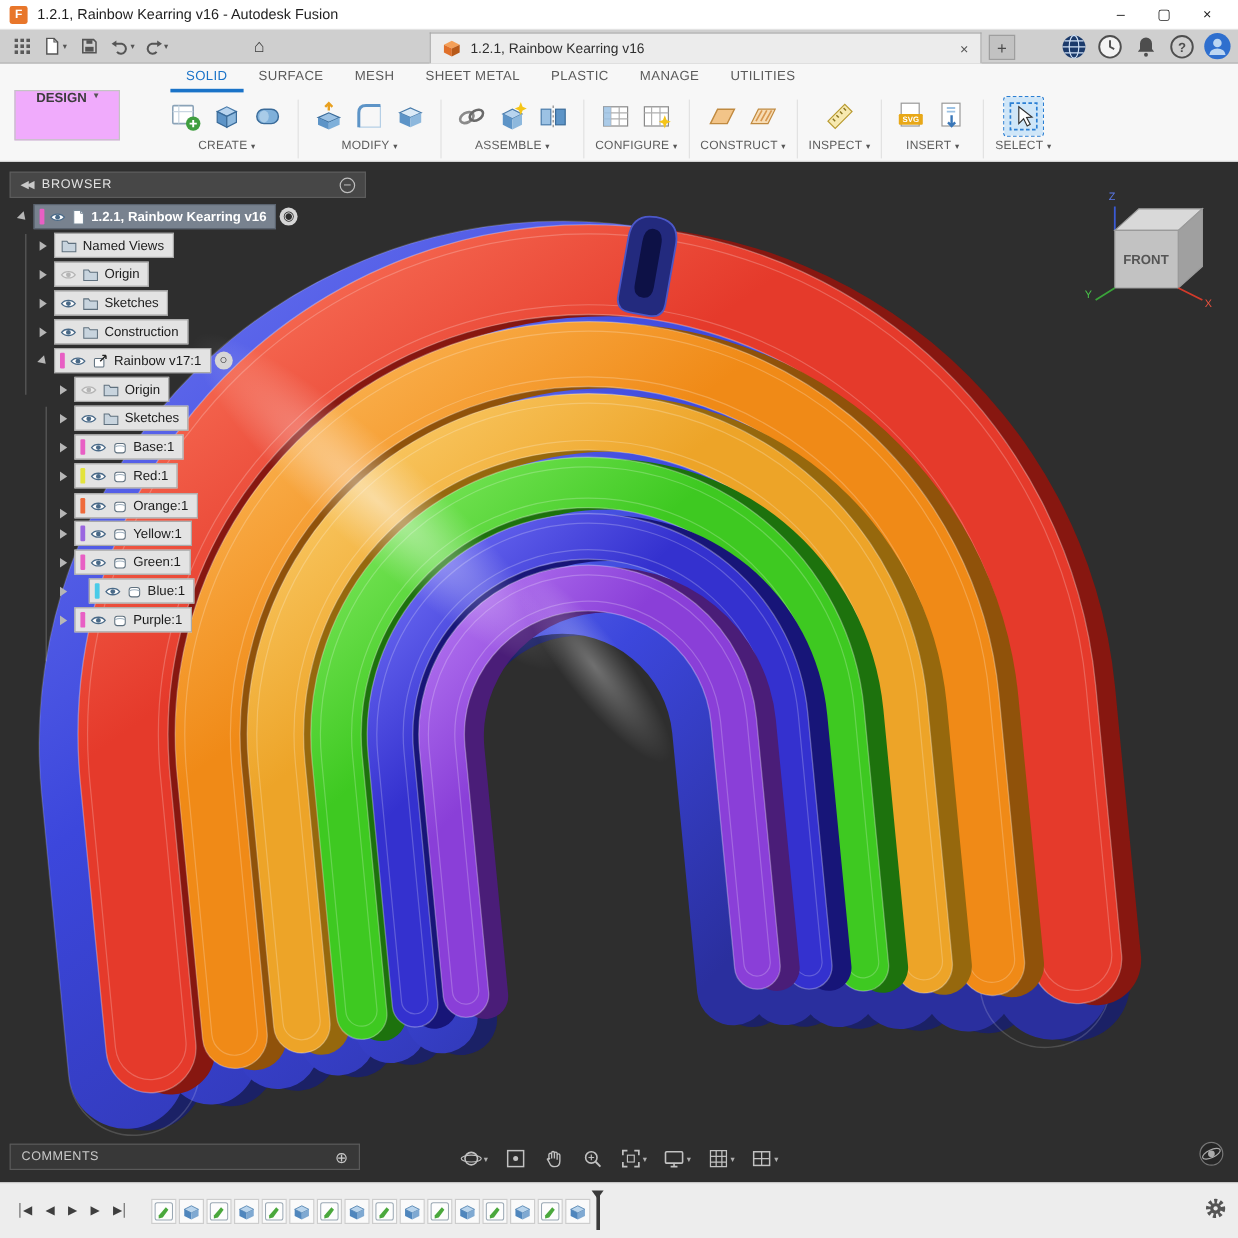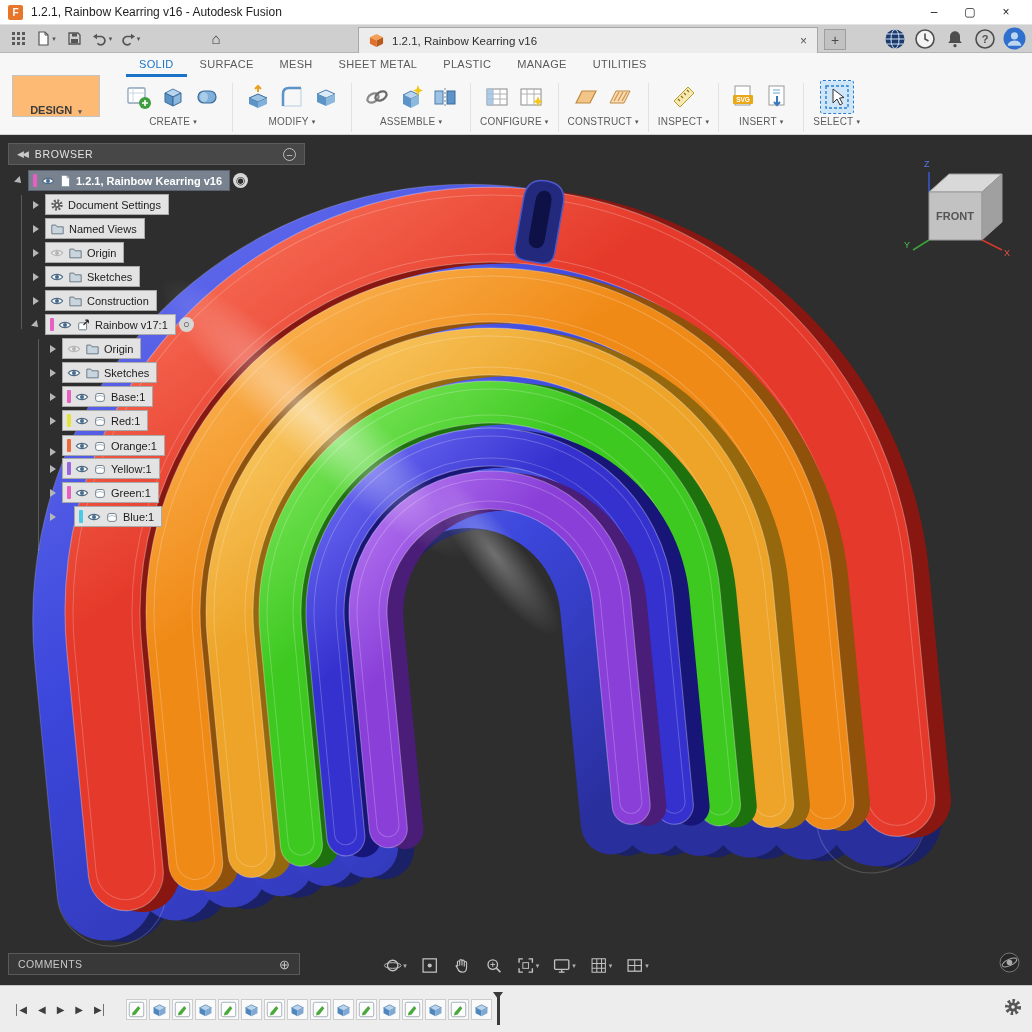--- a/index.html
+++ b/index.html
@@ -20,21 +20,21 @@
   .qcaret{font-size:7px;color:#555}
   .home-btn{position:absolute;left:202px;top:2px;width:28px;height:23px;display:flex;align-items:center;justify-content:center;font-size:15px;color:#3a3a3a}
   .doc-tab{position:absolute;left:358px;top:2px;width:460px;height:26px;background:#ececec;border:1px solid #a8a8a8;border-bottom:none;display:flex;align-items:center;gap:8px;padding:0 10px;font-size:11.5px;color:#2e2e2e}
   .doc-close{margin-left:auto;color:#555;font-size:12px}
   .newtab{position:absolute;left:824px;top:4px;width:22px;height:21px;background:#c2c2c2;border:1px solid #9e9e9e;color:#4a4a4a;font-size:14px;display:flex;align-items:center;justify-content:center}
   .rightcircles{position:absolute;right:6px;top:2px;display:flex;gap:7px;align-items:center}
   .circ{width:23px;height:23px;display:flex;align-items:center;justify-content:center}
 
   
   .ribbon{position:absolute;top:53px;left:0;right:0;height:82px;background:#f7f7f7;z-index:40;border-bottom:1px solid #d2d2d2;display:flex}
-  .design-box{margin:22px 8px 0 12px;width:88px;height:42px;border:1px solid #c4c4c4;background:#fdba74;display:flex;align-items:flex-end;justify-content:center;gap:6px;font-size:11px;font-weight:bold;color:#3c3c3c}
+  .design-box{margin:22px 24px 0 12px;width:88px;height:42px;border:1px solid #c4c4c4;background:#f0abfc;display:flex;align-items:flex-start;justify-content:center;gap:6px;font-size:11px;font-weight:bold;color:#3c3c3c}
   .ribbon-right{flex:1;display:flex;flex-direction:column}
   .rtabs{display:flex;height:24px;align-items:flex-end;padding-left:18px}
   .rtab{padding:4px 13px;font-size:11px;color:#5a5a5a;letter-spacing:.3px;border-bottom:3px solid transparent}
   .rtab.active{color:#1a73c8;font-weight:normal;border-bottom-color:#1a73c8}
   .rgroups{display:flex;flex:1;align-items:flex-start;padding:4px 0 0 6px}
   .rgroup{display:flex;flex-direction:column;align-items:center;padding:0 9px}
   .rgroup .tools{display:flex;gap:2px}
   .tool{width:32px;height:32px;display:flex;align-items:center;justify-content:center;border-radius:2px}
   .tool.hl{background:#cfe6f8;outline:1px dashed #2a7fd4}
   .glabel{margin-top:3px;font-size:10px;color:#5c5c5c;letter-spacing:.2px;display:flex;gap:3px;align-items:center}
@@ -513,31 +513,20 @@
               <path d="M3 1 h7 l3 3 v11 H3 Z" fill="#fff" stroke="#7a8a98" stroke-width="1.1"></path>
               <path d="M10 1 v3 h3" fill="none" stroke="#7a8a98"></path>
             </svg>
             <span class="lbl">1.2.1, Rainbow Kearring v16</span>
           </div>
           <span class="radio">◉</span>
         </div>
         <div class="b-row" style="padding-left: 25px;">
           <span class="expander"></span>
           <div class="chip">
-            <svg width="14" height="14" viewBox="0 0 16 16">
-              <circle cx="8" cy="8" r="5" fill="none" stroke="#5a5a5a" stroke-width="3" stroke-dasharray="2 1.9"></circle>
-              <circle cx="8" cy="8" r="3.4" fill="#5a5a5a"></circle>
-              <circle cx="8" cy="8" r="1.4" fill="#e3e3e3"></circle>
-            </svg>
-            <span class="lbl">Document Settings</span>
-          </div>
-        </div>
-        <div class="b-row" style="padding-left: 25px;">
-          <span class="expander"></span>
-          <div class="chip">
             <svg width="15" height="14" viewBox="0 0 16 16">
               <path d="M1.5 3.5 h4.5 l1.5 2 h7 v8 h-13 Z" fill="#c8d4de" stroke="#5f707e"></path>
             </svg>
             <span class="lbl">Named Views</span>
           </div>
         </div>
         <div class="b-row" style="padding-left: 25px;">
           <span class="expander"></span>
           <div class="chip">
             <svg width="14" height="14" viewBox="0 0 16 16">
@@ -699,20 +688,35 @@
             <span class="stripe" style="background:#49cbe8"></span>
             <svg width="14" height="14" viewBox="0 0 16 16">
               <path d="M1.5 8 C4.5 4 11.5 4 14.5 8 C11.5 12 4.5 12 1.5 8 Z" fill="#fff" stroke="#4a6a88" stroke-width="1.2"></path>
               <circle cx="8" cy="8" r="2.3" fill="#4a6a88"></circle>
             </svg>
             <svg width="14" height="14" viewBox="0 0 16 16">
               <rect x="3" y="4" width="10" height="9" rx="2.5" fill="#fff" stroke="#5f707e"></rect>
               <path d="M3 7.5 q5 -2.5 10 0" fill="none" stroke="#9fb0be"></path>
             </svg>
             <span class="lbl">Blue:1</span>
+          </div>
+        </div>
+        <div class="b-row" style="padding-left: 42px;">
+          <span class="expander"></span>
+          <div class="chip">
+            <span class="stripe" style="background:#e85fc4"></span>
+            <svg width="14" height="14" viewBox="0 0 16 16">
+              <path d="M1.5 8 C4.5 4 11.5 4 14.5 8 C11.5 12 4.5 12 1.5 8 Z" fill="#fff" stroke="#4a6a88" stroke-width="1.2"></path>
+              <circle cx="8" cy="8" r="2.3" fill="#4a6a88"></circle>
+            </svg>
+            <svg width="14" height="14" viewBox="0 0 16 16">
+              <rect x="3" y="4" width="10" height="9" rx="2.5" fill="#fff" stroke="#5f707e"></rect>
+              <path d="M3 7.5 q5 -2.5 10 0" fill="none" stroke="#9fb0be"></path>
+            </svg>
+            <span class="lbl">Purple:1</span>
           </div>
         </div>
       </div>
   </div>
 
   <div class="commentsbar">
     <span class="lbl">COMMENTS</span>
     <span class="plus">⊕</span>
   </div>
 

